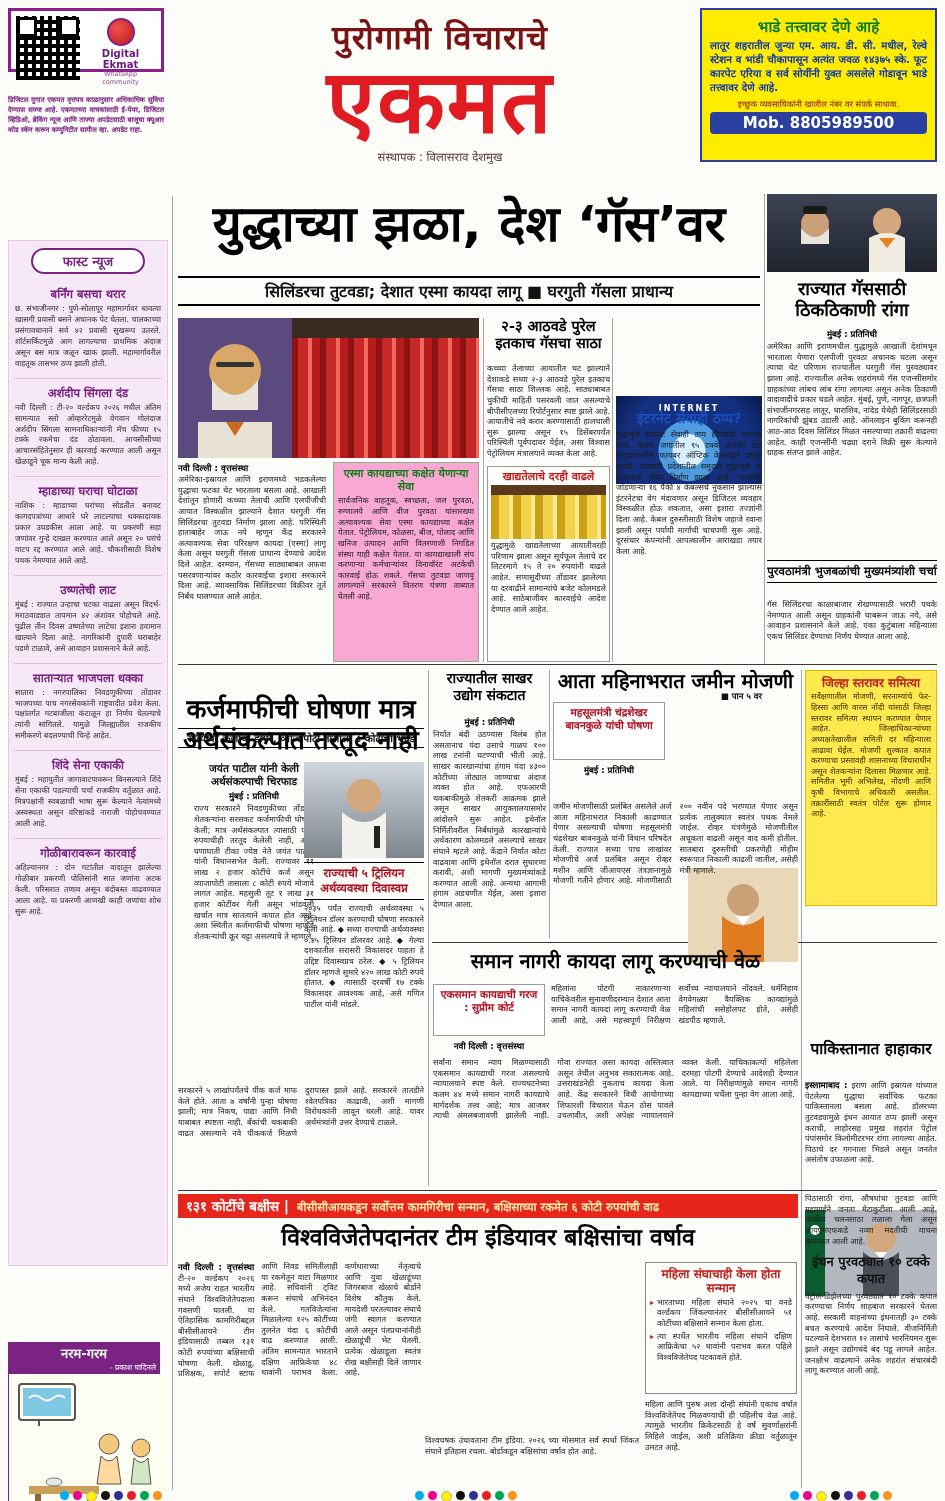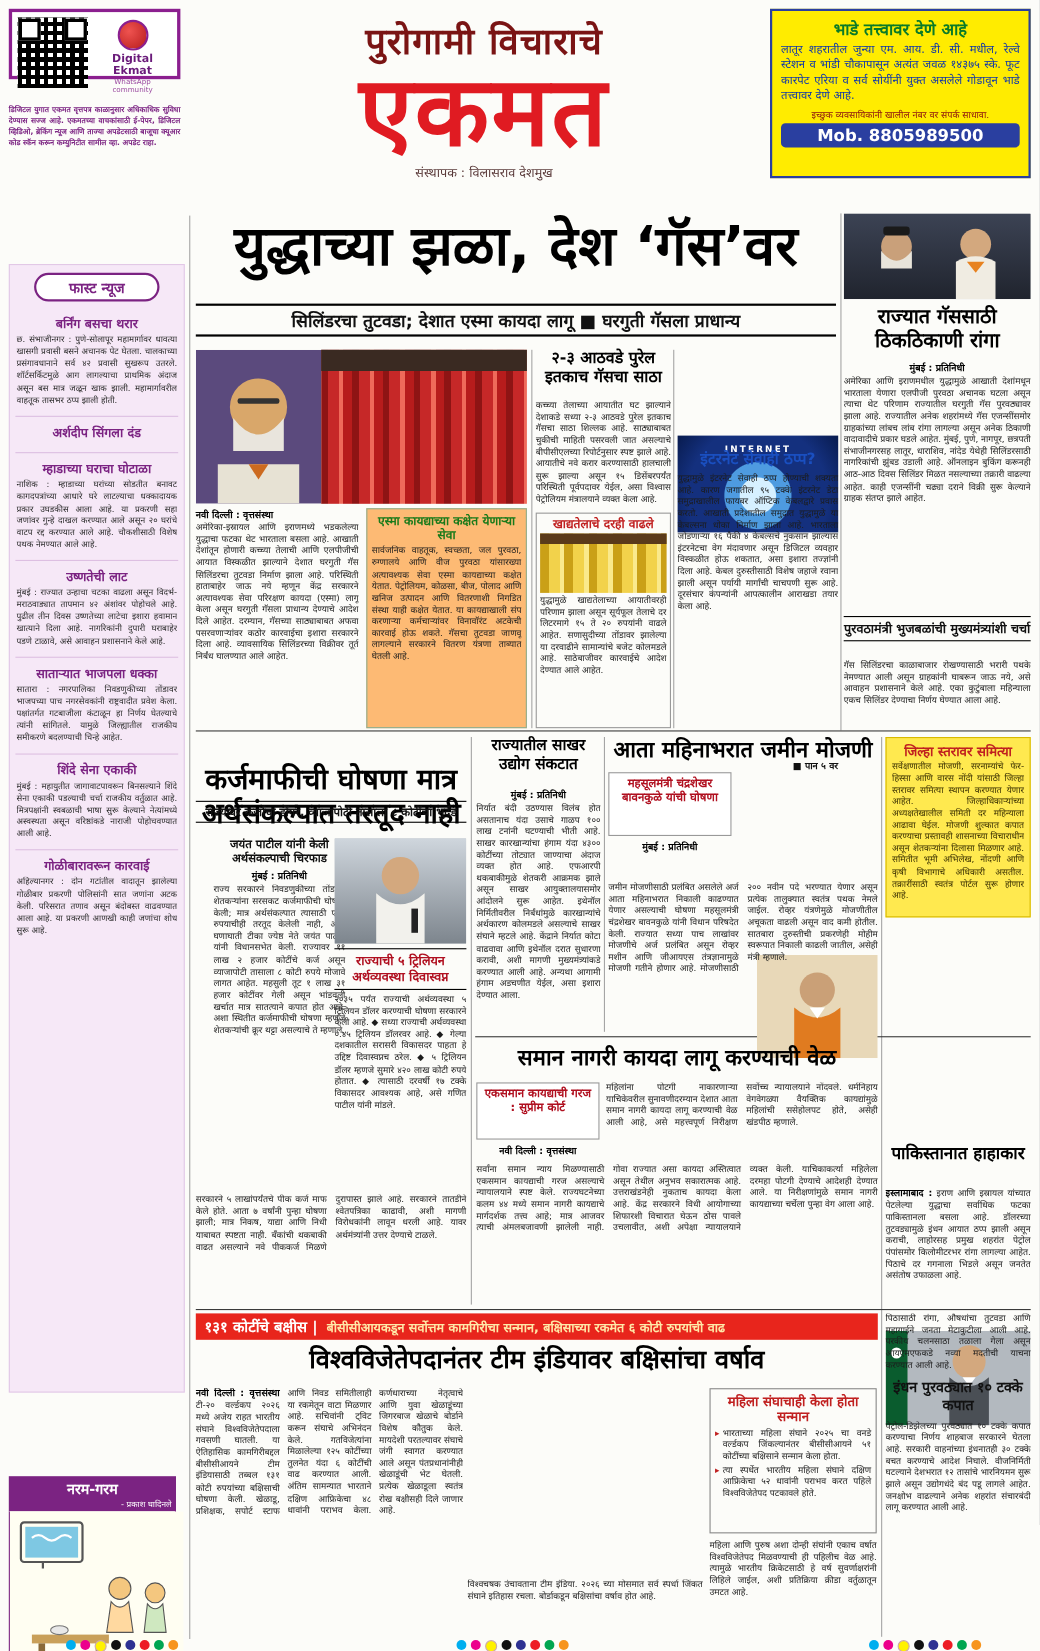--- a/index.html
+++ b/index.html
@@ -19,21 +19,21 @@
   .qrright{flex:1;text-align:center;}
   .ekbadge{width:24px;height:24px;border-radius:50%;background:radial-gradient(circle at 35% 35%,#ef5350,#b71c1c);margin:2px auto;border:2px solid #8b1f8f;}
   .qrbrand{font-size:10px;font-weight:bold;color:#6a1b7a;}
   .qrsub{font-size:6.5px;color:#9a4aa0;}
   .qrcap{font-size:6.8px;line-height:1.45;color:#7b2382;text-align:justify;font-weight:bold;}
   .tagline{font-size:33px;font-weight:bold;color:#7a1414;letter-spacing:1px;}
   .mast{font-size:88px;font-weight:800;color:#e01b22;line-height:.98;letter-spacing:2px;}
   .founder{font-size:11.5px;color:#5a3a3a;margin-top:4px;}
   .adbox{background:#ffec00;border:2px solid #2a3fa0;padding:6px 8px;text-align:center;}
   .adline1{color:#0a7a28;font-weight:bold;font-size:15px;}
-  .adbody{color:#1238a8;font-size:10.3px;line-height:1.35;text-align:justify;margin:3px 0;font-weight:normal;}
+  .adbody{color:#1238a8;font-size:10.3px;line-height:1.35;text-align:justify;margin:3px 0;font-weight:bold;}
   .adnote{color:#8a1010;font-size:8.3px;margin-bottom:3px;}
   .admob{background:#2a3fa0;color:#fff;font-weight:bold;font-size:15px;border-radius:4px;padding:2px 0;}
   .datebar{border-top:2px solid #000;border-bottom:2px solid #000;display:flex;align-items:center;justify-content:space-between;padding:0 8px;font-size:11.5px;}
   .dateleft{color:#8b0000;font-weight:bold;}
   .datecenter{color:#000;font-weight:bold;}
   .ep{color:#e01b22;font-weight:bold;margin-right:3px;}
   .url{color:#1446c8;text-decoration:none;}
   
   .leadhl{font-size:50px;font-weight:800;text-align:center;line-height:1.05;color:#000;}
   .subhead{border-top:2px solid #000;border-bottom:2px solid #000;font-size:16px;font-weight:800;display:flex;align-items:center;justify-content:center;}
@@ -147,21 +147,21 @@
           <rect x="38" y="44" width="38" height="5" rx="2" fill="#333"></rect>
           <path d="M20 104 h74 v36 h-74 z" fill="#e7e2d4"></path>
           <path d="M48 104 l9 14 9 -14 z" fill="#cc6a1f"></path>
         </svg>
     </div>
     <div class="ph ph-cyl" style="width:62%;height:100%;"></div>
   </div>
   <div class="abs dl" style="left:178px;top:462px;width:148px;">नवी दिल्ली : वृत्तसंस्था</div>
   <div class="abs t8" style="left:178px;top:475px;width:148px;height:187px;">अमेरिका-इस्रायल आणि इराणमध्ये भडकलेल्या युद्धाचा फटका थेट भारताला बसला आहे. आखाती देशांतून होणारी कच्च्या तेलाची आणि एलपीजीची आयात विस्कळीत झाल्याने देशात घरगुती गॅस सिलिंडरचा तुटवडा निर्माण झाला आहे. परिस्थिती हाताबाहेर जाऊ नये म्हणून केंद्र सरकारने अत्यावश्यक सेवा परिरक्षण कायदा (एस्मा) लागू केला असून घरगुती गॅसला प्राधान्य देण्याचे आदेश दिले आहेत. दरम्यान, गॅसच्या साठ्याबाबत अफवा पसरवणाऱ्यांवर कठोर कारवाईचा इशारा सरकारने दिला आहे. व्यावसायिक सिलिंडरच्या विक्रीवर तूर्त निर्बंध घालण्यात आले आहेत.</div>
 
-  <div class="abs" style="left:333px;top:462px;width:146px;height:200px;border:1px solid #8fae8f;background:#fdba74;padding:4px;">
+  <div class="abs" style="left:333px;top:462px;width:146px;height:200px;border:1px solid #8fae8f;background:#f9a8d4;padding:4px;">
     <div class="greentitle">एस्मा कायद्याच्या कक्षेत येणाऱ्या सेवा</div>
     <div class="t8" style="height:158px;">सार्वजनिक वाहतूक, स्वच्छता, जल पुरवठा, रुग्णालये आणि वीज पुरवठा यांसारख्या अत्यावश्यक सेवा एस्मा कायद्याच्या कक्षेत येतात. पेट्रोलियम, कोळसा, बीज, पोलाद आणि खनिज उत्पादन आणि वितरणाशी निगडित संस्था याही कक्षेत येतात. या कायद्याखाली संप करणाऱ्या कर्मचाऱ्यांवर विनावॉरंट अटकेची कारवाई होऊ शकते. गॅसचा तुटवडा जाणवू लागल्याने सरकारने वितरण यंत्रणा ताब्यात घेतली आहे.</div>
   </div>
 
   <div class="abs vrule" style="left:483px;top:318px;height:344px;"></div>
 
   <div class="abs h-art" style="left:487px;top:318px;width:123px;height:44px;font-size:14.5px;">२-३ आठवडे पुरेल इतकाच गॅसचा साठा</div>
   <div class="abs t8" style="left:487px;top:364px;width:123px;height:98px;">कच्च्या तेलाच्या आयातीत घट झाल्याने देशाकडे सध्या २-३ आठवडे पुरेल इतकाच गॅसचा साठा शिल्लक आहे. साठ्याबाबत चुकीची माहिती पसरवली जात असल्याचे बीपीसीएलच्या रिपोर्टनुसार स्पष्ट झाले आहे. आयातीचे नवे करार करण्यासाठी हालचाली सुरू झाल्या असून १५ डिसेंबरपर्यंत परिस्थिती पूर्वपदावर येईल, असा विश्वास पेट्रोलियम मंत्रालयाने व्यक्त केला आहे.</div>
   <div class="abs" style="left:487px;top:466px;width:123px;height:196px;border:1px solid #999;padding:3px;">
     <div class="redtitle">खाद्यतेलाचे दरही वाढले</div>
@@ -216,21 +216,21 @@
   <div class="abs ph" style="left:688px;top:702px;width:110px;height:94px;">
     <svg width="110" height="94" viewBox="0 0 110 94">
         <rect width="110" height="94" fill="#e8d8b8"></rect>
         <circle cx="55" cy="32" r="16" fill="#caa077"></circle>
         <path d="M34 48 q21 18 42 0 v46 h-42 z" fill="#e07b20"></path>
         <path d="M48 48 l7 10 7 -10" fill="#fff"></path>
       </svg>
   </div>
   <div class="abs t8" style="left:553px;top:802px;width:245px;height:134px;column-count:2;column-gap:8px;">जमीन मोजणीसाठी प्रलंबित असलेले अर्ज आता महिनाभरात निकाली काढण्यात येणार असल्याची घोषणा महसूलमंत्री चंद्रशेखर बावनकुळे यांनी विधान परिषदेत केली. राज्यात सध्या पाच लाखांवर मोजणीचे अर्ज प्रलंबित असून रोव्हर मशीन आणि जीआयएस तंत्रज्ञानामुळे मोजणी गतीने होणार आहे. मोजणीसाठी २०० नवीन पदे भरण्यात येणार असून प्रत्येक तालुक्यात स्वतंत्र पथक नेमले जाईल. रोव्हर यंत्रणेमुळे मोजणीतील अचूकता वाढली असून वाद कमी होतील. सातबारा दुरुस्तीची प्रकरणेही मोहीम स्वरूपात निकाली काढली जातील, असेही मंत्री म्हणाले.</div>
 
-  <div class="abs ybox" style="left:805px;top:670px;width:132px;height:164px;">
+  <div class="abs ybox" style="left:805px;top:670px;width:132px;height:236px;">
     <div class="redtitle" style="font-size:12px;">जिल्हा स्तरावर समित्या</div>
     <div class="t8" style="height:176px;color:#3a3000;">सर्वेक्षणातील मोजणी, सरनाम्यांचे फेर-हिस्सा आणि वारस नोंदी यांसाठी जिल्हा स्तरावर समित्या स्थापन करण्यात येणार आहेत. जिल्हाधिकाऱ्यांच्या अध्यक्षतेखालील समिती दर महिन्याला आढावा घेईल. मोजणी शुल्कात कपात करण्याचा प्रस्तावही शासनाच्या विचाराधीन असून शेतकऱ्यांना दिलासा मिळणार आहे. समितीत भूमी अभिलेख, नोंदणी आणि कृषी विभागाचे अधिकारी असतील. तक्रारींसाठी स्वतंत्र पोर्टल सुरू होणार आहे.</div>
   </div>
 
   <div class="abs boxti" style="left:433px;top:984px;width:112px;height:52px;">एकसमान कायद्याची गरज : सुप्रीम कोर्ट</div>
   <div class="abs h-art" style="left:433px;top:950px;width:365px;font-size:20px;">समान नागरी कायदा लागू करण्याची वेळ</div>
   <div class="abs dl center" style="left:433px;top:1040px;width:112px;">नवी दिल्ली : वृत्तसंस्था</div>
   <div class="abs t8" style="left:551px;top:984px;width:247px;height:68px;column-count:2;column-gap:8px;">महिलांना पोटगी नाकारणाऱ्या याचिकेवरील सुनावणीदरम्यान देशात आता समान नागरी कायदा लागू करण्याची वेळ आली आहे, असे महत्त्वपूर्ण निरीक्षण सर्वोच्च न्यायालयाने नोंदवले. धर्मनिहाय वेगवेगळ्या वैयक्तिक कायद्यांमुळे महिलांची ससेहोलपट होते, असेही खंडपीठ म्हणाले.</div>
   <div class="abs t8" style="left:433px;top:1058px;width:365px;height:128px;column-count:3;column-gap:8px;">सर्वांना समान न्याय मिळण्यासाठी एकसमान कायद्याची गरज असल्याचे न्यायालयाने स्पष्ट केले. राज्यघटनेच्या कलम ४४ मध्ये समान नागरी कायद्याचे मार्गदर्शक तत्त्व आहे; मात्र आजवर त्याची अंमलबजावणी झालेली नाही. गोवा राज्यात असा कायदा अस्तित्वात असून तेथील अनुभव सकारात्मक आहे. उत्तराखंडनेही नुकताच कायदा केला आहे. केंद्र सरकारने विधी आयोगाच्या शिफारशी विचारात घेऊन ठोस पावले उचलावीत, अशी अपेक्षा न्यायालयाने व्यक्त केली. याचिकाकर्त्या महिलेला दरमहा पोटगी देण्याचे आदेशही देण्यात आले. या निरीक्षणांमुळे समान नागरी कायद्याच्या चर्चेला पुन्हा वेग आला आहे.</div>
 
@@ -283,20 +283,21 @@
   </div>
 
   <div class="abs panel" style="left:8px;top:240px;width:160px;height:1026px;">
     <div class="fnpill">फास्ट न्यूज</div>
     <div class="fnitem">
       <div class="fntitle">बर्निंग बसचा थरार</div>
       <div class="t75">छ. संभाजीनगर : पुणे-सोलापूर महामार्गावर धावत्या खासगी प्रवासी बसने अचानक पेट घेतला. चालकाच्या प्रसंगावधानाने सर्व ४२ प्रवासी सुखरूप उतरले. शॉर्टसर्किटमुळे आग लागल्याचा प्राथमिक अंदाज असून बस मात्र जळून खाक झाली. महामार्गावरील वाहतूक तासभर ठप्प झाली होती.</div>
     </div>
     <div class="fnitem">
       <div class="fntitle">अर्शदीप सिंगला दंड</div>
+      <div class="t75">नवी दिल्ली : टी-२० वर्ल्डकप २०२६ मधील अंतिम सामन्यात स्लो ओव्हररेटमुळे वेगवान गोलंदाज अर्शदीप सिंगला सामनाधिकाऱ्यांनी मॅच फीच्या १५ टक्के रकमेचा दंड ठोठावला. आयसीसीच्या आचारसंहितेनुसार ही कारवाई करण्यात आली असून खेळाडूने चूक मान्य केली आहे.</div>
     </div>
     <div class="fnitem">
       <div class="fntitle">म्हाडाच्या घराचा घोटाळा</div>
       <div class="t75">नाशिक : म्हाडाच्या घरांच्या सोडतीत बनावट कागदपत्रांच्या आधारे घरे लाटल्याचा धक्कादायक प्रकार उघडकीस आला आहे. या प्रकरणी सहा जणांवर गुन्हे दाखल करण्यात आले असून २० घरांचे वाटप रद्द करण्यात आले आहे. चौकशीसाठी विशेष पथक नेमण्यात आले आहे.</div>
     </div>
     <div class="fnitem">
       <div class="fntitle">उष्णतेची लाट</div>
       <div class="t75">मुंबई : राज्यात उन्हाचा चटका वाढला असून विदर्भ-मराठवाड्यात तापमान ४२ अंशांवर पोहोचले आहे. पुढील तीन दिवस उष्णतेच्या लाटेचा इशारा हवामान खात्याने दिला आहे. नागरिकांनी दुपारी घराबाहेर पडणे टाळावे, असे आवाहन प्रशासनाने केले आहे.</div>
     </div>
     <div class="fnitem">

